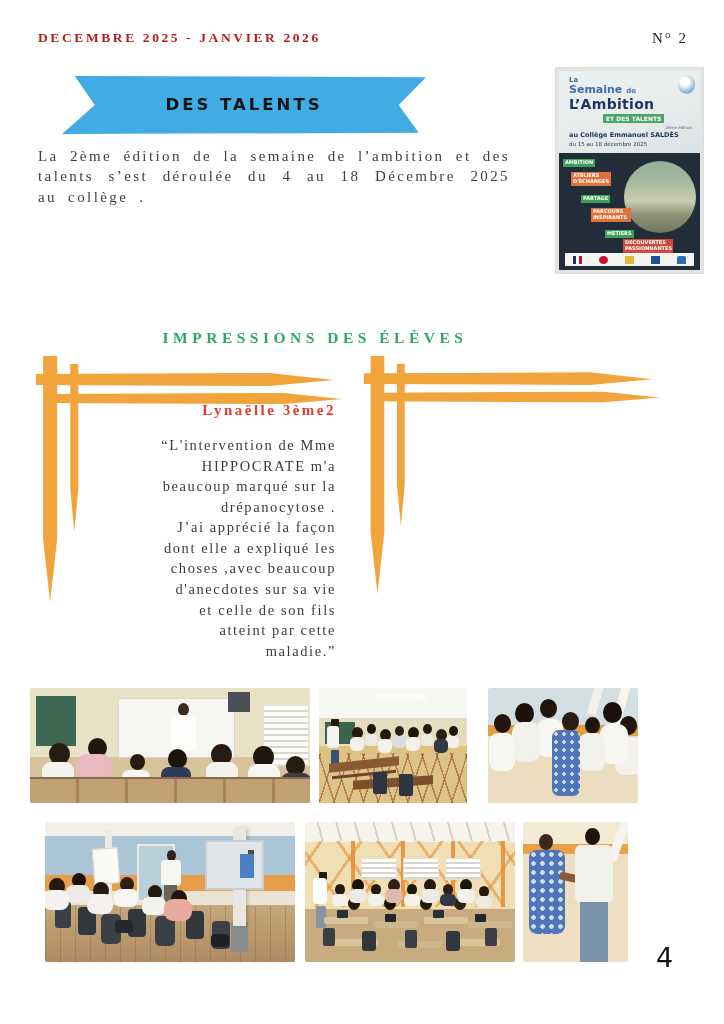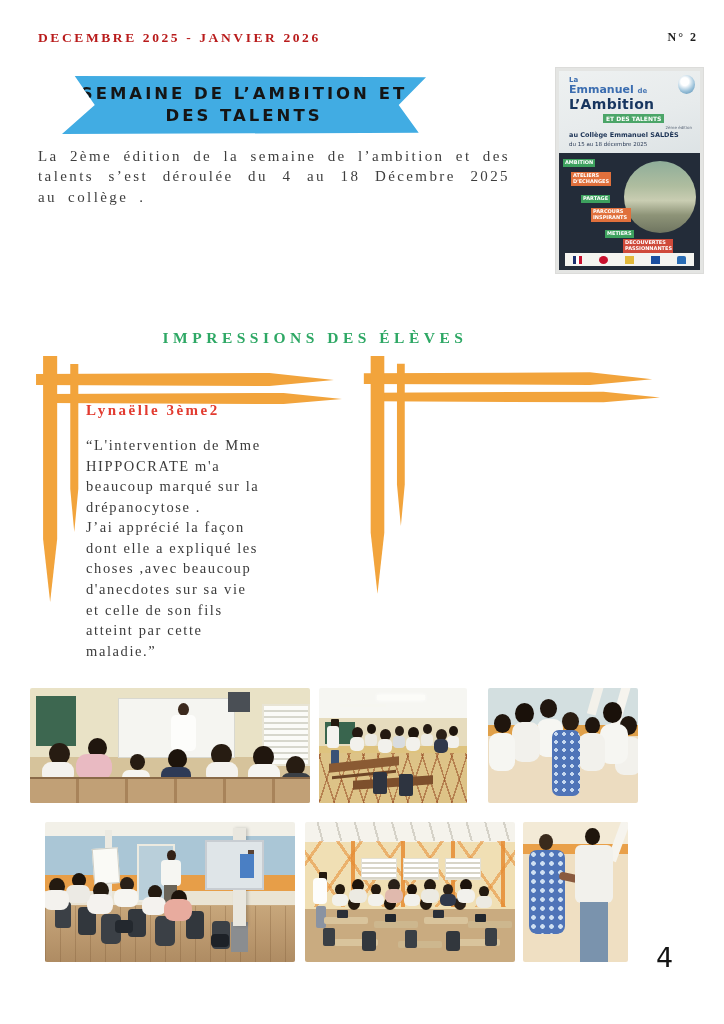--- a/index.html
+++ b/index.html
@@ -3,21 +3,21 @@
 <meta charset="utf-8">
 <style>
   html,body{margin:0;padding:0;}
   body{width:724px;height:1024px;position:relative;background:#ffffff;
        font-family:"Liberation Serif",serif;overflow:hidden;}
   .abs{position:absolute;}
 
   
   .mast-date{position:absolute;left:38px;top:30px;font-size:13.5px;font-weight:bold;
              letter-spacing:2.6px;color:#b91c1c;}
-  .mast-no{position:absolute;right:26px;top:30px;font-size:12px;font-weight:bold;
+  .mast-no{position:absolute;right:36px;top:30px;font-size:15px;font-weight:normal;
            letter-spacing:2px;color:#1f1f1f;}
 
   
   .ribbon{position:absolute;left:62px;top:76px;width:364px;height:58px;background:#41ACE3;
           clip-path:polygon(3.5% 0,100% 2%,92.5% 50%,98% 98%,0 100%,9% 50%);
           display:flex;flex-direction:column;align-items:center;justify-content:center;
           font-family:"DejaVu Sans",sans-serif;font-weight:700;color:#151515;}
   .ribbon div{font-size:16.5px;letter-spacing:3px;line-height:1.35;}
 
   
@@ -67,21 +67,21 @@
 
   
   .section-title{position:absolute;left:40px;top:329px;width:550px;text-align:center;
                  font-size:15.5px;font-weight:bold;letter-spacing:4.5px;color:#2EA865;}
 
   
   .orn{position:absolute;overflow:visible;}
 
   
   .quote{position:absolute;color:#3b3b3b;}
-  .q-left{left:86px;top:402px;width:250px;text-align:left;}
+  .q-left{left:86px;top:402px;width:250px;text-align:right;}
   .q-right{left:400px;top:406px;width:250px;text-align:center;}
   .qname{font-size:15px;font-weight:bold;letter-spacing:2.5px;color:#E23B30;margin-bottom:16px;}
   .qtext{font-size:14.5px;letter-spacing:1.6px;line-height:1.42;white-space:pre-line;}
 
   
   .pageno{position:absolute;left:656px;top:942px;font-size:27px;color:#141414;
           font-family:"DejaVu Sans",sans-serif;}
 
   
   .ph{position:absolute;border-radius:2px;overflow:hidden;}
@@ -227,33 +227,32 @@
 </style>
 </head>
 <body>
 
 <div>
 
   <div class="mast-date">DECEMBRE 2025 - JANVIER 2026</div>
   <div class="mast-no">N° 2</div>
 
   <div class="ribbon">
-    <div>SEMAINE DE L’AMBITION ET</div>
     <div>DES TALENTS</div>
   </div>
 
   <div class="intro">
     <p>La 2ème édition de la semaine de l’ambition et des talents s’est déroulée du 4 au 18 Décembre 2025 au collège .</p>
   </div>
 
   <div class="poster">
     <div class="poster-top">
       <i class="p-drop abs"></i>
       <div class="p-la">La</div>
-      <div class="p-sem"><span>Emmanuel</span> <span class="p-de">de</span></div>
+      <div class="p-sem"><span>Semaine</span> <span class="p-de">de</span></div>
       <div class="p-amb">L’Ambition</div>
       <div class="p-badge">ET DES TALENTS</div>
       <div class="p-ed">2ème édition</div>
       <div class="p-loc">au Collège Emmanuel SALDÈS</div>
       <div class="p-dates">du 15 au 18 décembre 2025</div>
     </div>
     <div class="poster-bottom">
       <i class="p-circle"></i>
       <span class="pb pb1 g">AMBITION</span>
       <span class="pb pb2 o">ATELIERS D'ECHANGES</span>

